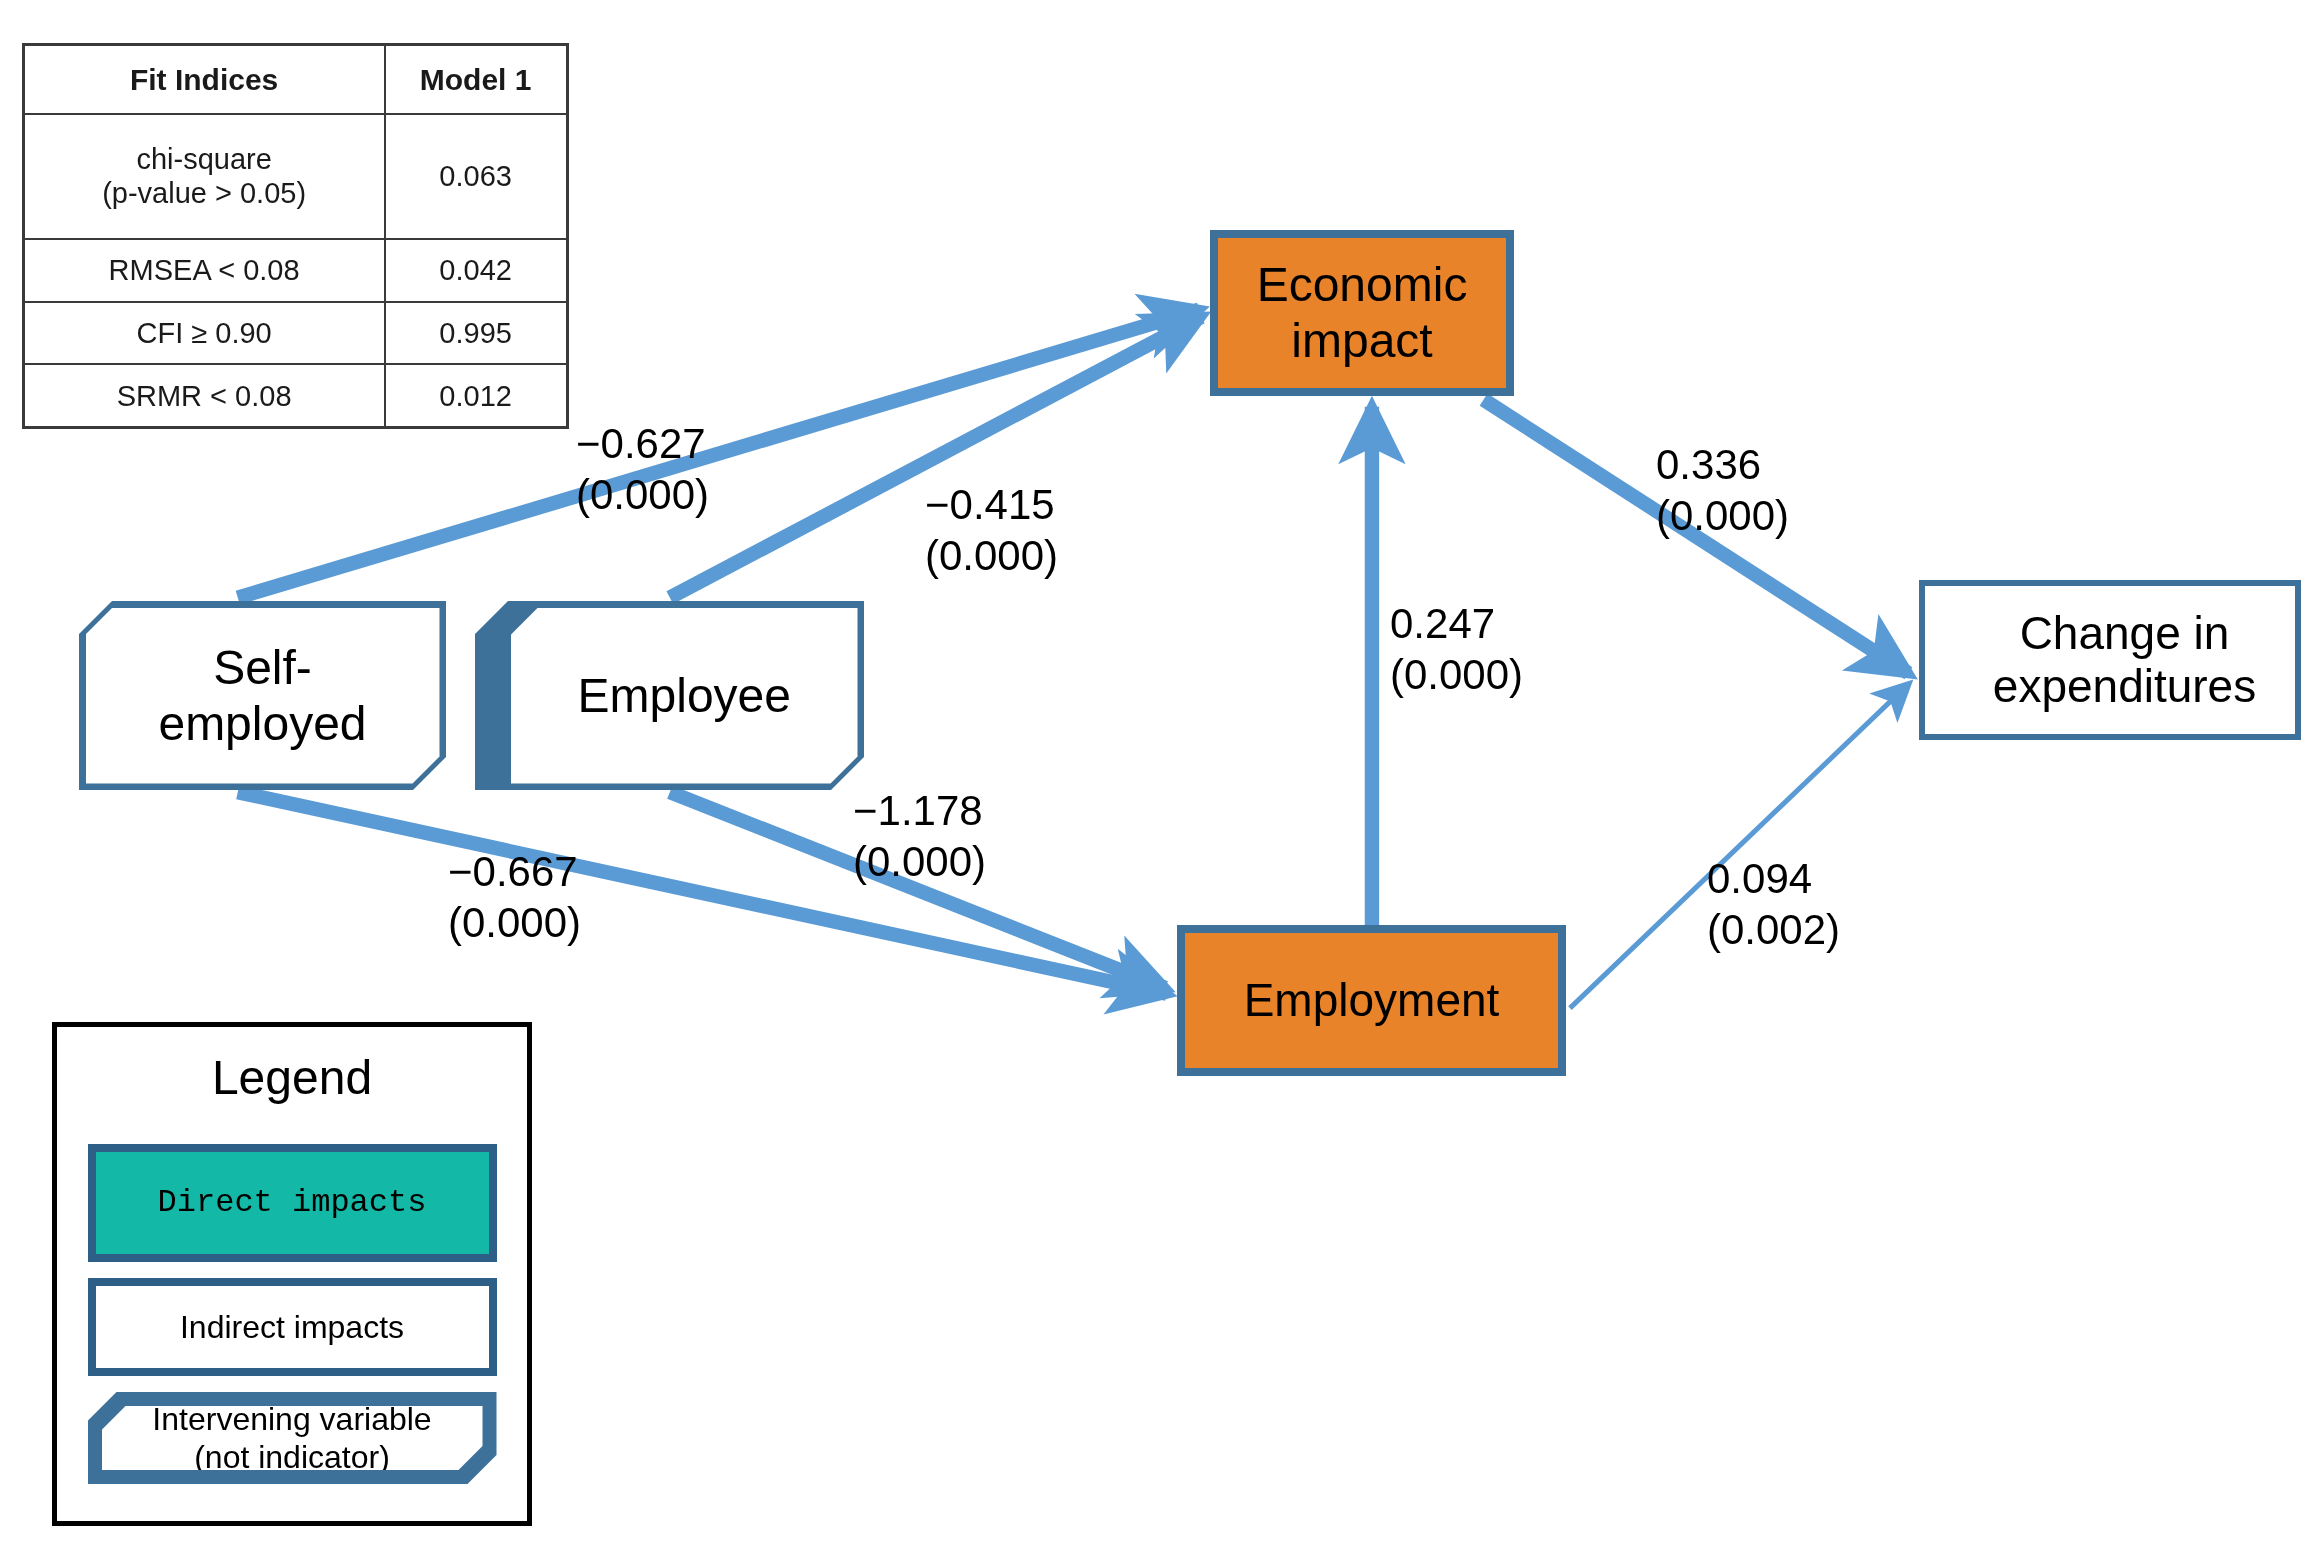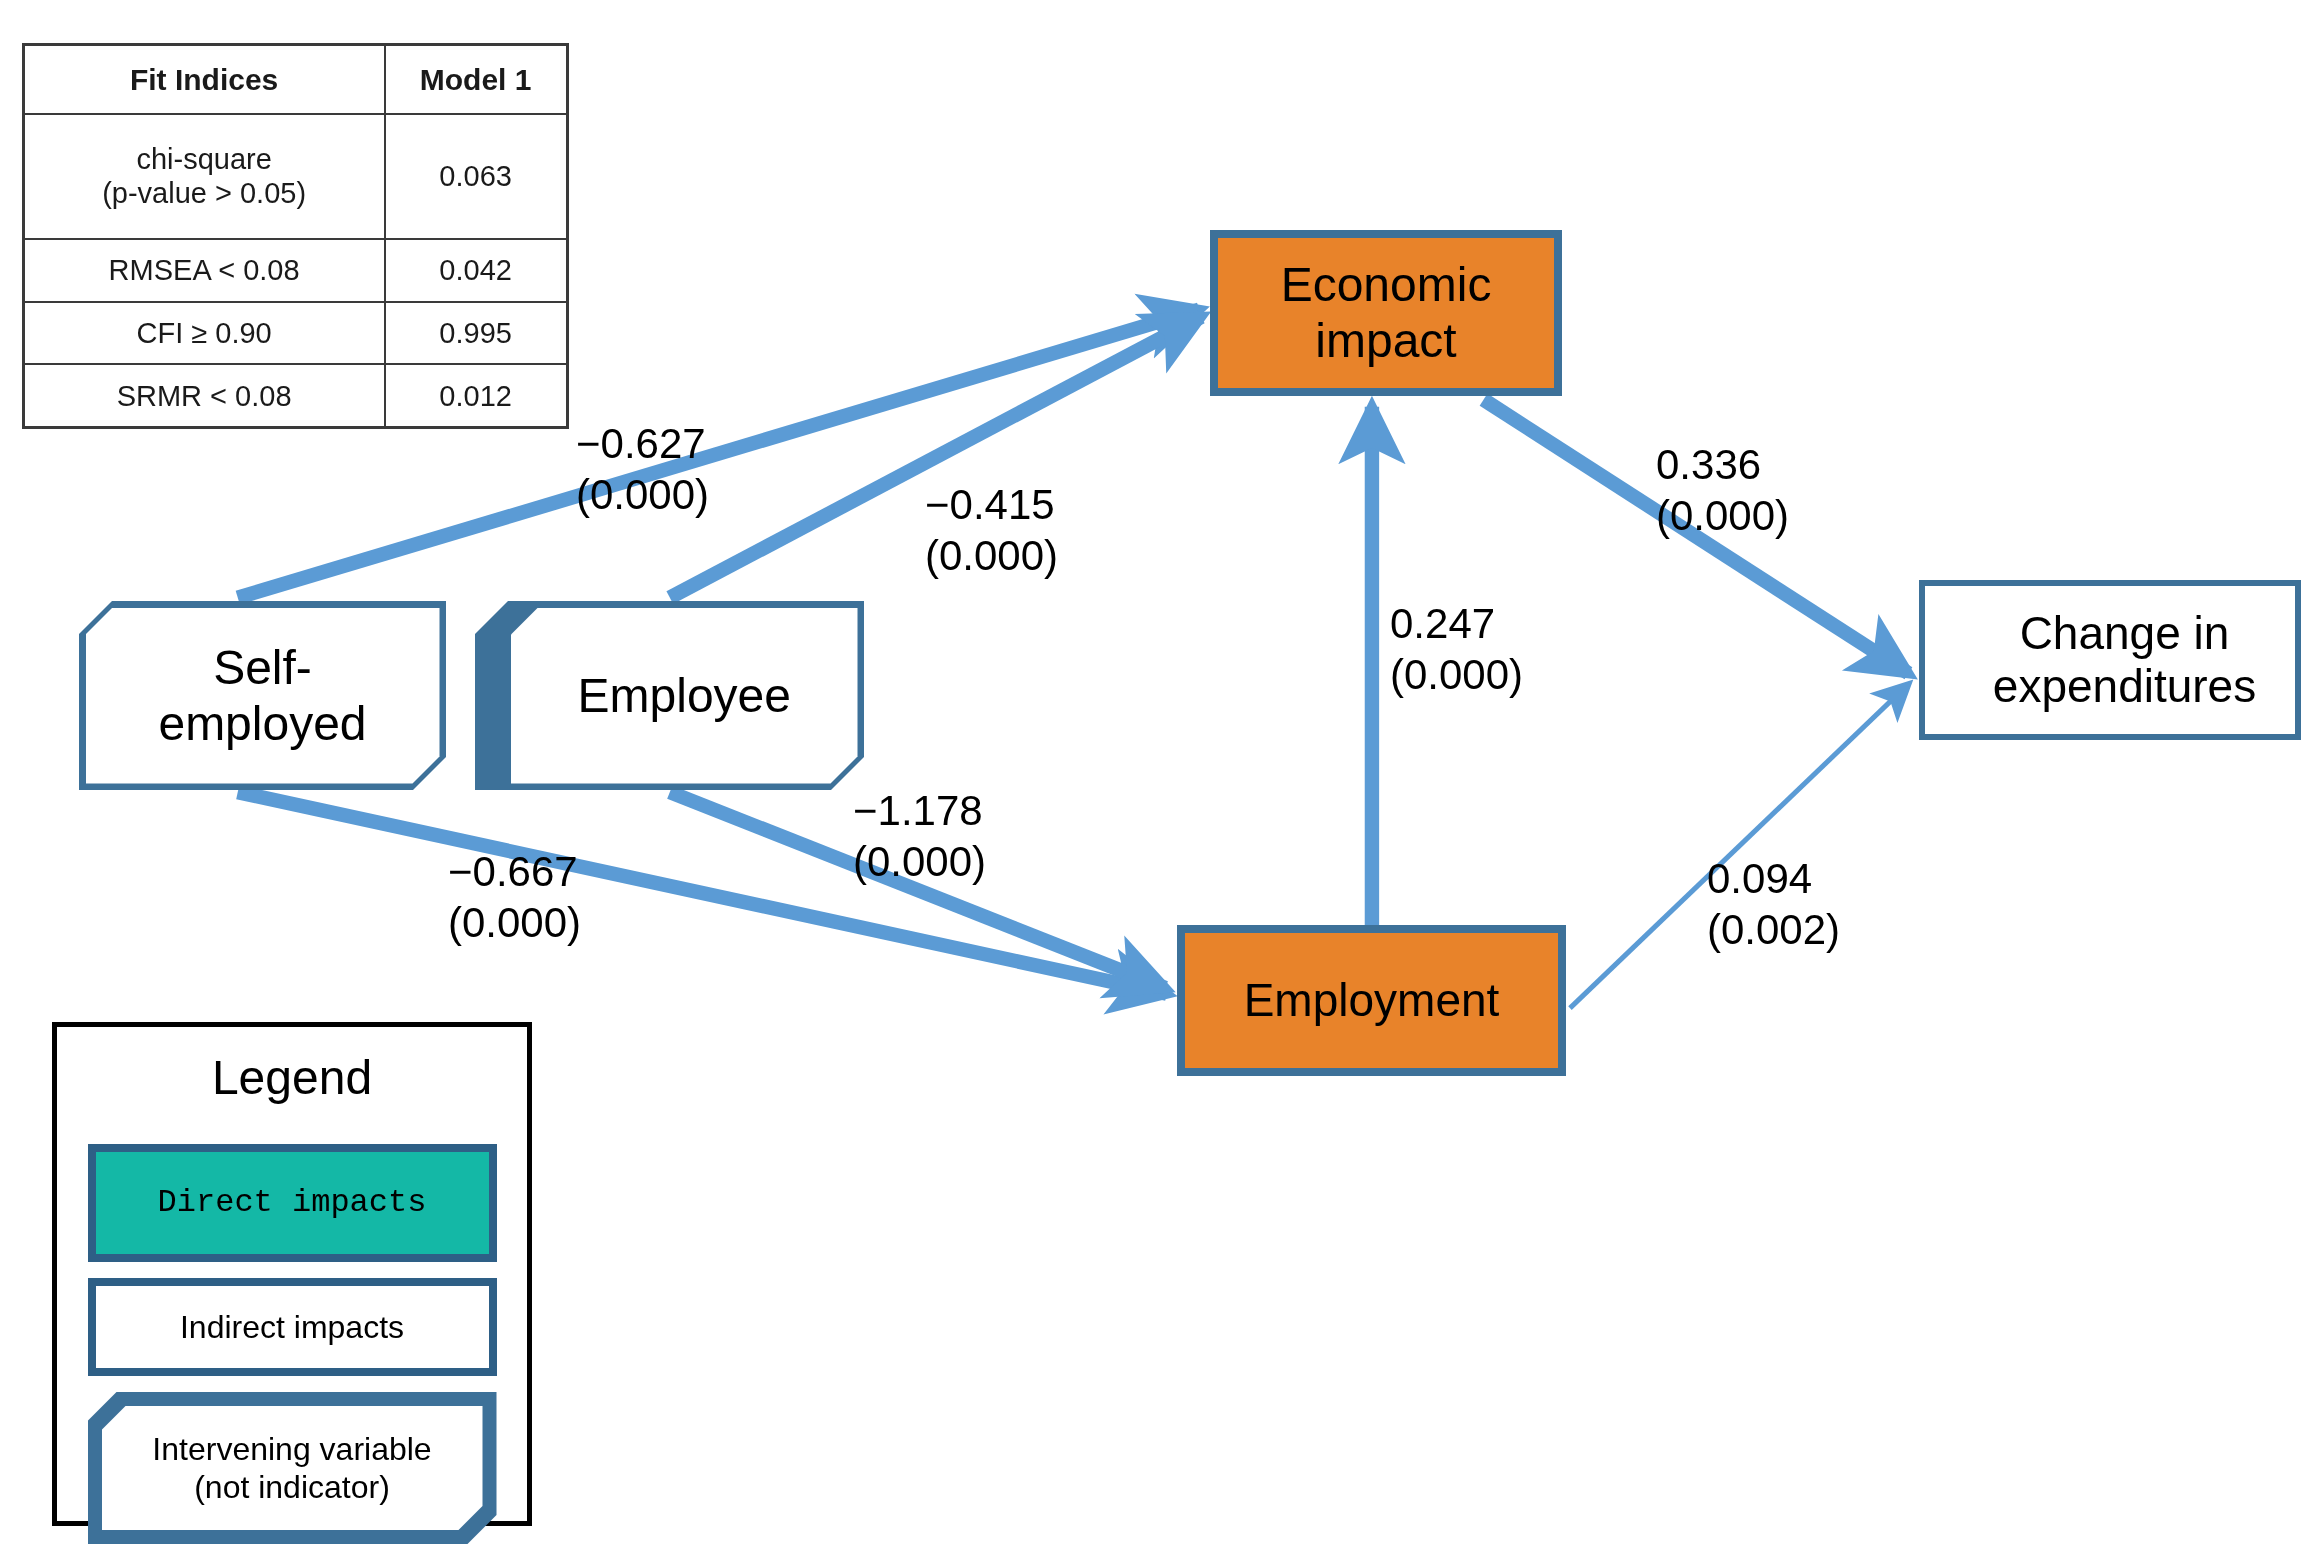--- a/index.html
+++ b/index.html
@@ -118,21 +118,21 @@
   #node-self-employed {
     left: 79px; top: 601px; width: 367px; height: 189px;
     font-size: 48px;
   }
   #node-employee {
     left: 475px; top: 601px; width: 389px; height: 189px;
     font-size: 48px;
     padding-left: 36px;
   }
   #node-economic-impact {
-    left: 1210px; top: 230px; width: 352px; height: 166px;
+    left: 1210px; top: 230px; width: 304px; height: 166px;
     font-size: 48px;
   }
   #node-employment {
     left: 1177px; top: 925px; width: 389px; height: 151px;
     font-size: 46px;
   }
   #node-change-expenditures {
     left: 1919px; top: 580px; width: 382px; height: 160px;
     font-size: 46px;
     padding-left: 29px;
@@ -192,21 +192,21 @@
     background: #14b8a6;
     border: 8px solid #2e5f86;
     font-family: Liberation Mono, monospace;
   }
   .legend-item.indirect {
     height: 98px;
     background: #ffffff;
     border: 8px solid #2e5f86;
   }
   .legend-item.intervening {
-    height: 152px;
+    height: 92px;
     background: #3d7199;
     padding: 14px;
     clip-path: polygon(
       29px 0,
       100% 0,
       100% calc(100% - 29px),
       calc(100% - 29px) 100%,
       0 100%,
       0 29px
     );

